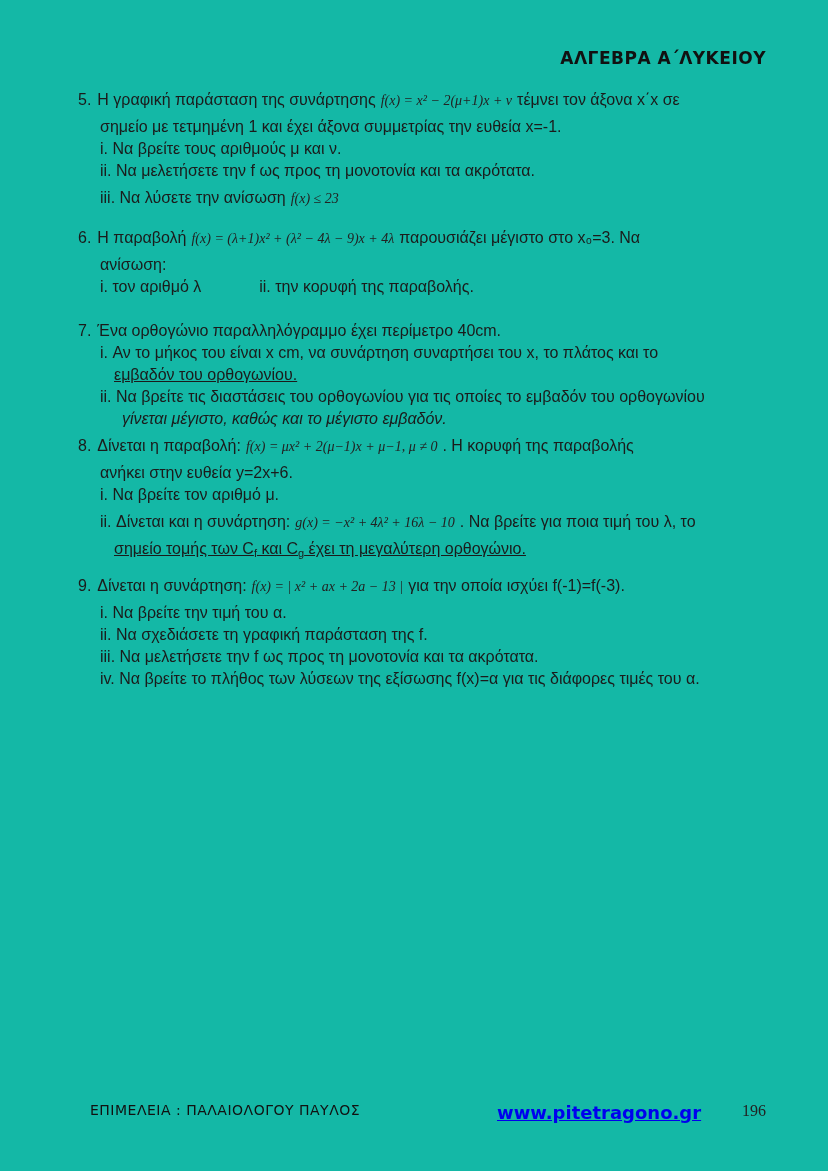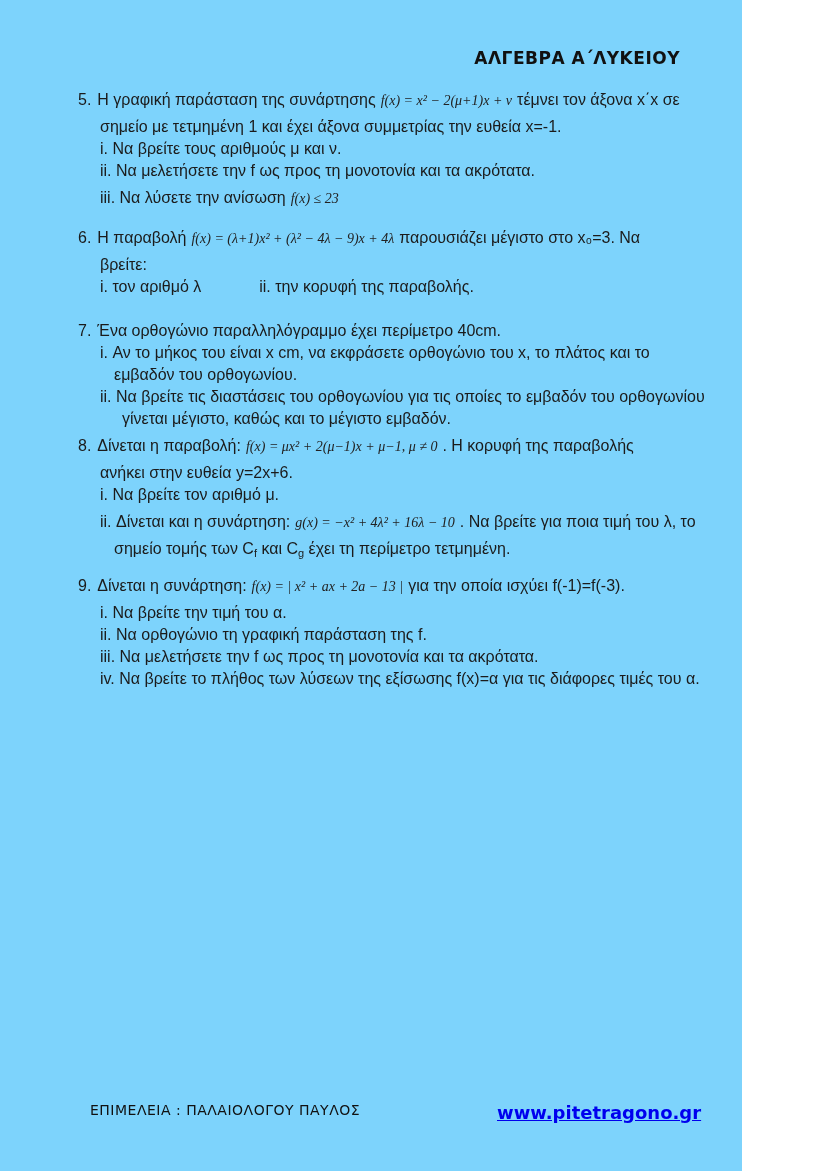--- a/index.html
+++ b/index.html
@@ -1,20 +1,20 @@
 <!DOCTYPE html>
 <html><head>
 <meta charset="utf-8">
 <style>
   html, body { margin: 0; padding: 0; background: #ffffff; }
   .page {
     position: relative;
-    width: 742px;
+    width: 828px;
     height: 1171px;
-    background: #7dd3fc;
+    background: #14b8a6;
     font-family: "Liberation Sans", sans-serif;
     color: #1b1b1b;
     overflow: hidden;
   }
   .header {
     position: absolute;
     top: 48px;
     right: 62px;
     font-family: "DejaVu Sans", sans-serif;
     font-weight: bold;
@@ -33,22 +33,22 @@
   .ex-6 { margin-bottom: 22px; }
   .ex-7 { }
   .ex-8 { margin-bottom: 6px; }
   .line {
     margin-left: 100px;
     font-size: 16px;
     line-height: 22px;
     white-space: nowrap;
   }
   .line.first { margin-left: 78px; }
-  .line.indent2 { margin-left: 114px; }
-  .line.indent3 { margin-left: 122px; }
+  .line.indent2 { margin-left: 114px; text-decoration: underline; }
+  .line.indent3 { margin-left: 122px; font-style: italic; }
   .line.fline { line-height: 31px; }
   .num { margin-right: 6px; }
   .math {
     font-family: Liberation Serif, serif;
     font-style: italic;
     font-size: 14px;
     margin: 0 5px;
     color: #222;
   }
   sub.var {
@@ -120,33 +120,33 @@
       <div class="line fline">
         <span>iii. Να λύσετε την ανίσωση</span><span class="math">f(x) ≤ 23</span>
       </div>
     </div>
 
     <div class="exercise ex-6">
       <div class="line first fline">
         <span class="num">6.</span><span>Η παραβολή</span><span class="math">f(x) = (λ+1)x² + (λ² − 4λ − 9)x + 4λ</span><span>παρουσιάζει μέγιστο στο x₀=3. Να</span>
       </div>
       <div class="line">
-        <span>βρείτε:</span>
+        <span>ανίσωση:</span>
       </div>
       <div class="line">
         <span>i. τον αριθμό λ</span><span class="gap"></span><span>ii. την κορυφή της παραβολής.</span>
       </div>
     </div>
 
     <div class="exercise ex-7">
       <div class="line first">
         <span class="num">7.</span><span>Ένα ορθογώνιο παραλληλόγραμμο έχει περίμετρο 40cm.</span>
       </div>
       <div class="line">
-        <span>i. Αν το μήκος του είναι x cm, να εκφράσετε ορθογώνιο του x, το πλάτος και το</span>
+        <span>i. Αν το μήκος του είναι x cm, να συνάρτηση συναρτήσει του x, το πλάτος και το</span>
       </div>
       <div class="line indent2">
         <span>εμβαδόν του ορθογωνίου.</span>
       </div>
       <div class="line">
         <span>ii. Να βρείτε τις διαστάσεις του ορθογωνίου για τις οποίες το εμβαδόν του ορθογωνίου</span>
       </div>
       <div class="line indent3">
         <span>γίνεται μέγιστο, καθώς και το μέγιστο εμβαδόν.</span>
       </div>
@@ -159,33 +159,33 @@
       <div class="line">
         <span>ανήκει στην ευθεία y=2x+6.</span>
       </div>
       <div class="line">
         <span>i. Να βρείτε τον αριθμό μ.</span>
       </div>
       <div class="line fline">
         <span>ii. Δίνεται και η συνάρτηση:</span><span class="math">g(x) = −x² + 4λ² + 16λ − 10</span><span>. Να βρείτε για ποια τιμή του λ, το</span>
       </div>
       <div class="line indent2">
-        <span>σημείο τομής των C</span><sub class="var">f</sub><span> και C</span><sub class="var">g</sub><span> έχει τη περίμετρο τετμημένη.</span>
+        <span>σημείο τομής των C</span><sub class="var">f</sub><span> και C</span><sub class="var">g</sub><span> έχει τη μεγαλύτερη ορθογώνιο.</span>
       </div>
     </div>
 
     <div class="exercise ex-9">
       <div class="line first fline">
         <span class="num">9.</span><span>Δίνεται η συνάρτηση:</span><span class="math">f(x) = | x² + ax + 2a − 13 |</span><span>για την οποία ισχύει f(-1)=f(-3).</span>
       </div>
       <div class="line">
         <span>i. Να βρείτε την τιμή του α.</span>
       </div>
       <div class="line">
-        <span>ii. Να ορθογώνιο τη γραφική παράσταση της f.</span>
+        <span>ii. Να σχεδιάσετε τη γραφική παράσταση της f.</span>
       </div>
       <div class="line">
         <span>iii. Να μελετήσετε την f ως προς τη μονοτονία και τα ακρότατα.</span>
       </div>
       <div class="line">
         <span>iv. Να βρείτε το πλήθος των λύσεων της εξίσωσης f(x)=α  για τις διάφορες τιμές του α.</span>
       </div>
     </div>
 
   </div>

